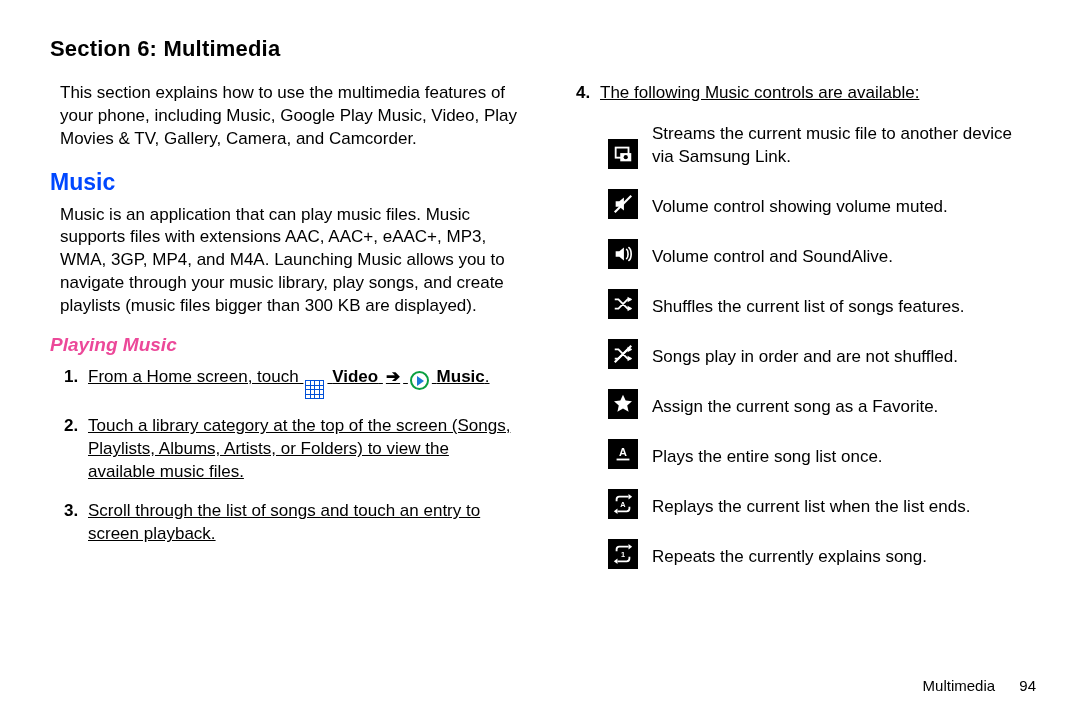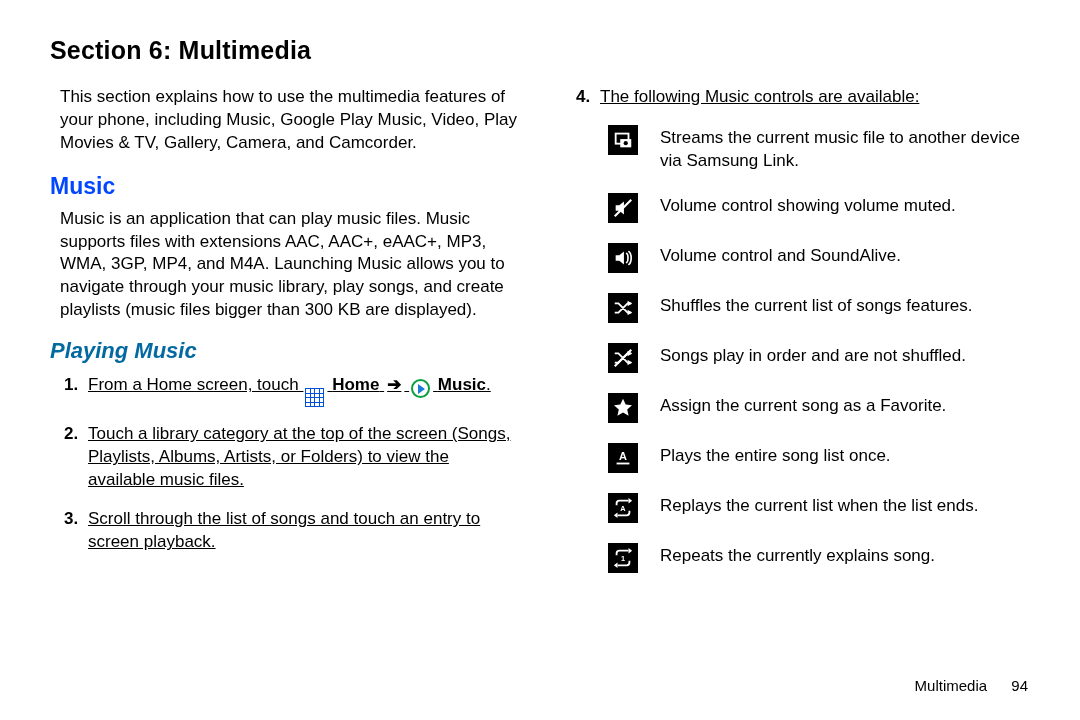--- a/index.html
+++ b/index.html
@@ -7,21 +7,21 @@
   body {
     font-family: Arial, Helvetica, sans-serif;
     font-size: 17px;
     line-height: 1.35;
     color: #000;
     background: #fff;
     position: relative;
     padding: 34px 48px 40px 50px;
   }
   .section-title {
-    font-size: 25px;
+    font-size: 22px;
     font-weight: bold;
     margin-bottom: 18px;
     letter-spacing: 0.2px;
   }
   .columns {
     display: flex;
     gap: 42px;
   }
   .col {
     flex: 1;
@@ -33,22 +33,22 @@
   .h-music {
     color: #0047ff;
     font-size: 23px;
     font-weight: bold;
     margin: 4px 0 6px 0;
   }
   .music-desc {
     margin: 0 0 14px 10px;
   }
   .h-playing {
-    color: #0369a1;
-    font-size: 22px;
+    color: #ec4899;
+    font-size: 19px;
     font-style: italic;
     font-weight: bold;
     margin: 6px 0 8px 0;
   }
   .steps {
     list-style: none;
     margin-left: 14px;
   }
   .steps > li {
     display: flex;
@@ -105,41 +105,41 @@
     margin-left: 2px;
   }
   
   .ctrl-list {
     list-style: none;
     margin-left: 46px;
     margin-top: 4px;
   }
   .ctrl-list > li {
     display: flex;
-    align-items: flex-start;
-    gap: 22px;
+    align-items: flex-end;
+    gap: 14px;
     margin-bottom: 20px;
   }
   .ctrl-icon {
     width: 30px; height: 30px;
     background: #000;
     color: #fff;
     flex-shrink: 0;
     display: flex;
     align-items: center;
     justify-content: center;
     font-size: 17px;
     position: relative;
   }
   .ctrl-text { flex: 1; padding-top: 2px; }
   
   .svg-white { fill: #fff; }
   .footer {
     position: absolute;
-    right: 52px;
+    right: 44px;
     bottom: 24px;
     font-size: 15px;
   }
   .footer .pg { margin-left: 20px; }
 </style>
 </head>
 <body>
 
 <h1 class="section-title">Section 6: Multimedia</h1>
 
@@ -169,21 +169,21 @@
               <i></i>
               <i></i>
               <i></i>
               <i></i>
               <i></i>
               <i></i>
               <i></i>
               <i></i>
               <i></i>
             </span>
-          <span class="bold">Home</span>
+          <span class="bold">Video</span>
           <span class="bold arrow">➔</span>
           <span class="inline-icon music-circ"></span>
           <span class="bold">Music</span><span>.</span>
         </span>
       </li>
       <li>
         <span class="step-num">2.</span>
         <span class="step-body">Touch a library category at the top of the screen (Songs, Playlists, Albums, Artists, or Folders) to view the available music files.</span>
       </li>
       <li>

